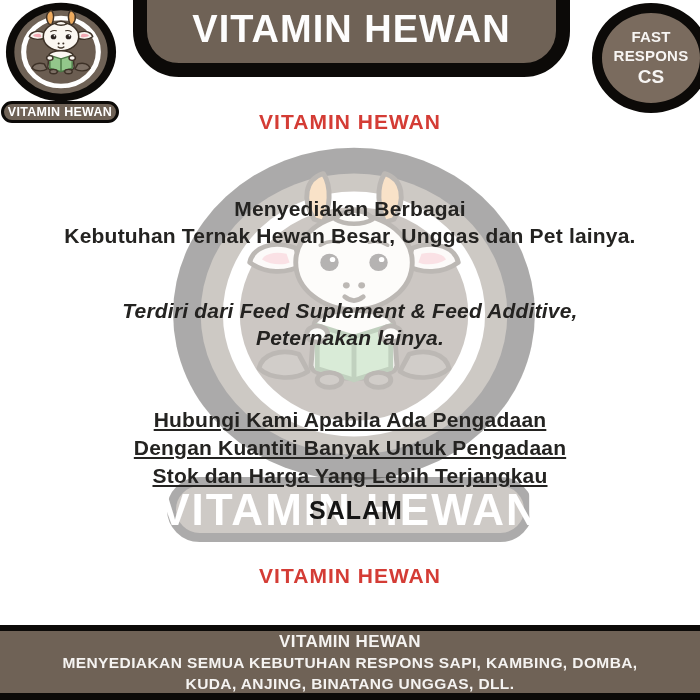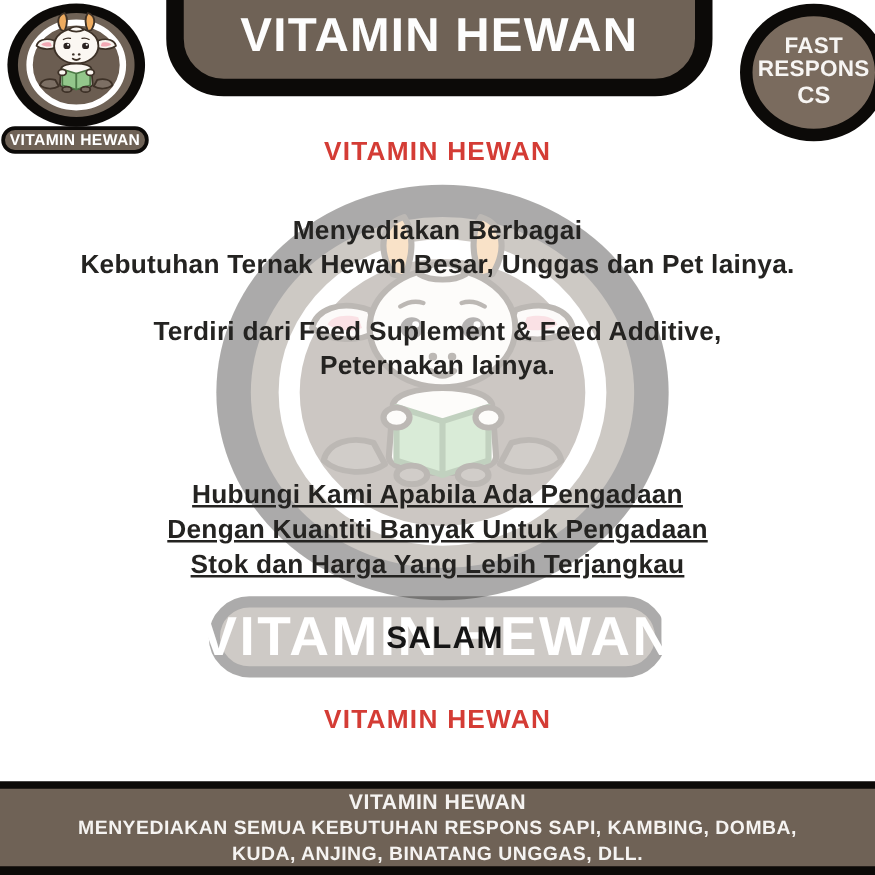--- a/index.html
+++ b/index.html
@@ -32,35 +32,35 @@
     display:flex;align-items:center;justify-content:center;
     color:#ffffff;font-weight:700;font-size:12.5px;letter-spacing:.3px;white-space:nowrap;
   }
   
   .fast-badge{
     position:absolute;left:592px;top:3px;width:118px;height:110px;box-sizing:border-box;
     border:10px solid #0c0a08;border-radius:50%;background:#7a6b5e;z-index:4;
     display:flex;flex-direction:column;align-items:center;justify-content:center;
     color:#f7f5f3;font-weight:700;text-align:center;
   }
-  .fast-badge .ln{font-size:18px;line-height:19px;letter-spacing:.2px;}
+  .fast-badge .ln{font-size:15px;line-height:19px;letter-spacing:.2px;}
   .fast-badge .cs{font-size:19px;line-height:24px;}
   
   .red-heading{
     position:absolute;left:0;right:0;text-align:center;z-index:2;
     color:#d43c35;font-size:21px;font-weight:800;letter-spacing:1px;
   }
   .rh-top{top:110px;}
   .rh-bottom{top:564px;}
   .para{
     position:absolute;left:0;right:0;text-align:center;z-index:2;
-    color:#242321;font-size:21px;font-weight:700;line-height:27px;letter-spacing:.2px;
+    color:#242321;font-size:21px;font-weight:700;line-height:27px;letter-spacing:.2px;margin-top:24px;
   }
   .p1{top:171px;}
-  .p2{top:252px;}
+  .p2{top:273px;font-style:italic;}
   .p3{top:382px;line-height:28px;text-decoration:underline;}
   .salam{
     position:absolute;left:12px;right:0;top:496px;text-align:center;z-index:2;
     color:#151515;font-size:25px;font-weight:800;letter-spacing:1px;
   }
   
   .footer{position:absolute;left:0;top:625px;width:700px;height:75px;background:#0c0a08;z-index:3;}
   .footer-inner{
     position:absolute;left:0;top:6px;width:700px;height:62px;background:#6f6256;
     display:flex;flex-direction:column;align-items:center;justify-content:center;

